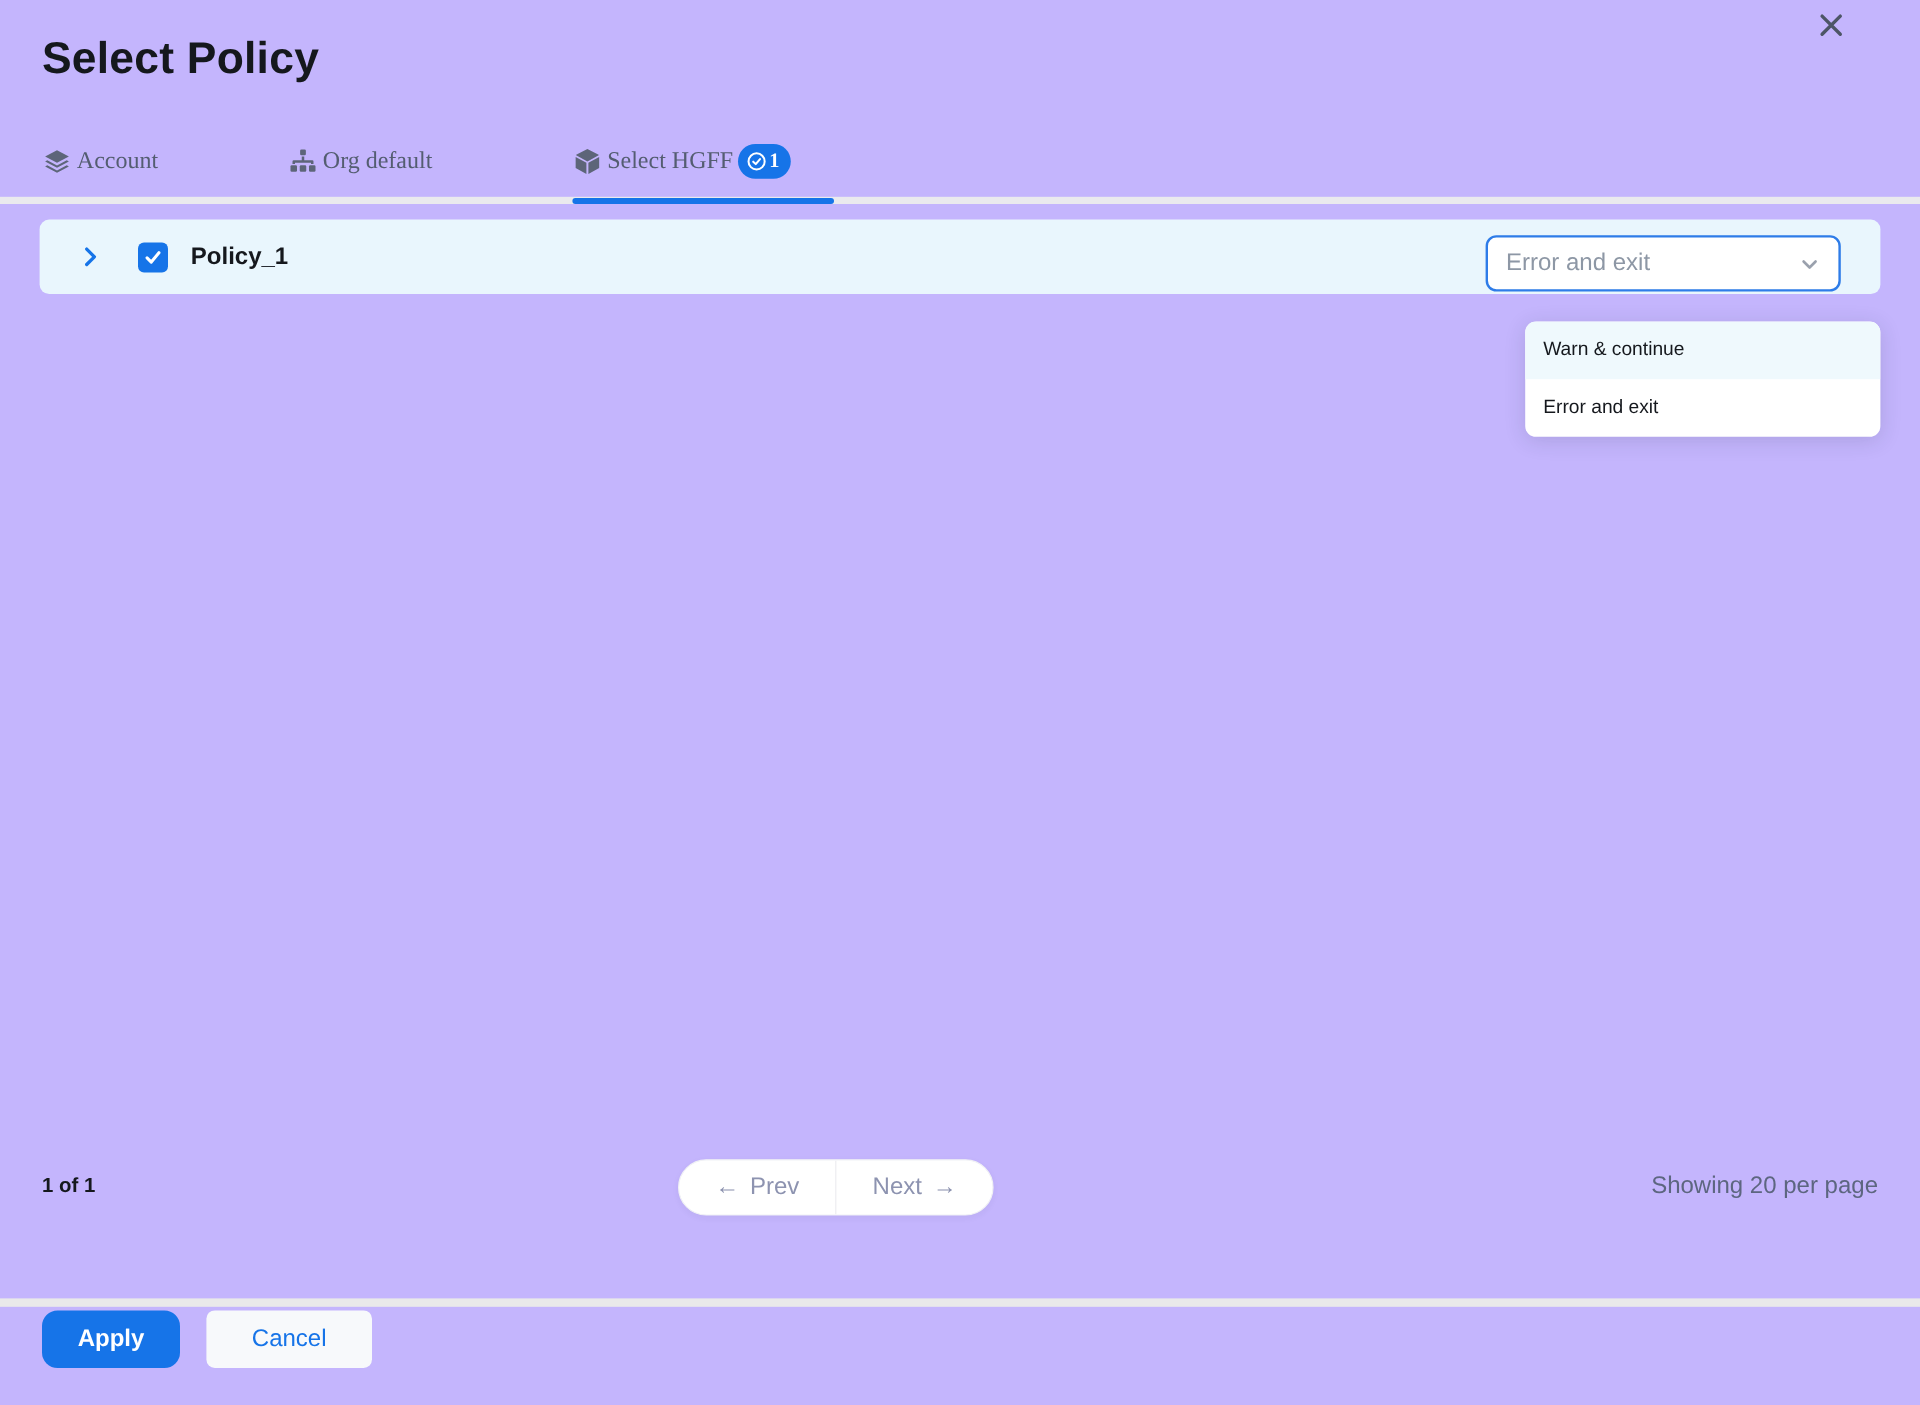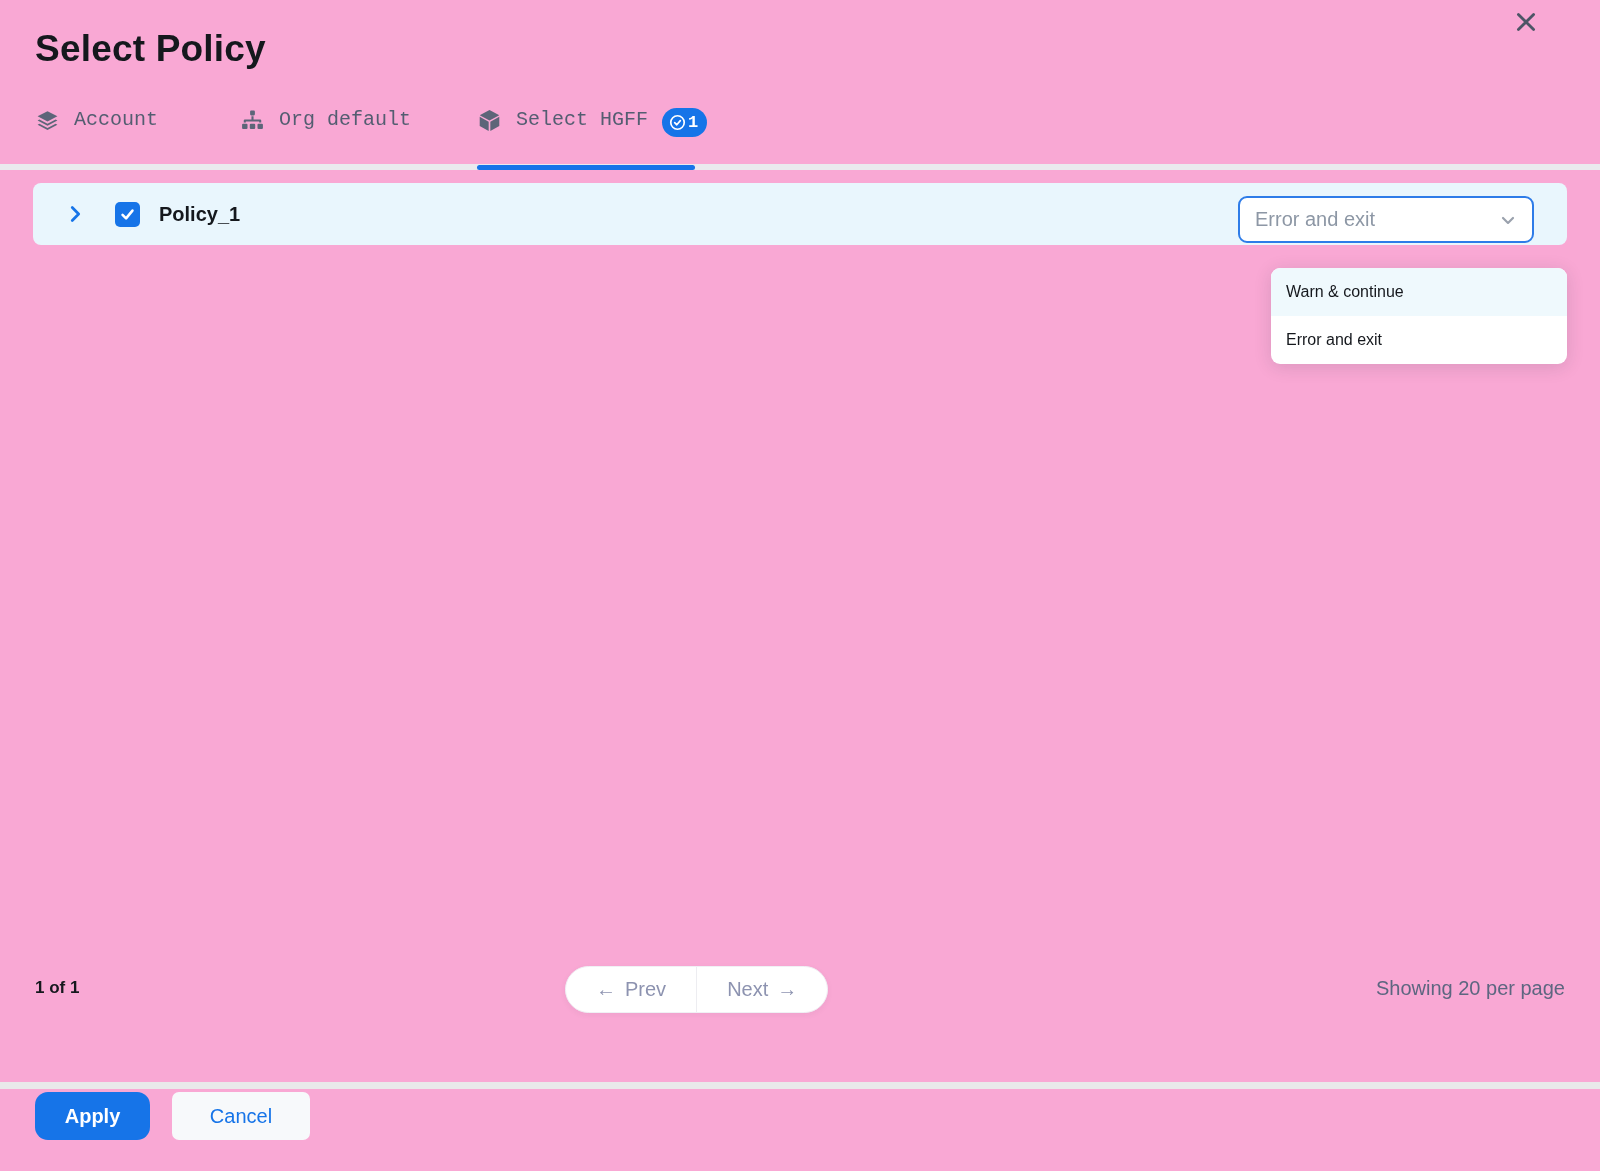--- a/index.html
+++ b/index.html
@@ -4,21 +4,21 @@
 <style>
   * { margin: 0; padding: 0; box-sizing: border-box; }
   html, body { background: #ffffff; }
   body {
     font-family: "Liberation Sans", sans-serif;
     width: 1600px; height: 1171px;
     position: relative;
     color: #17191c;
     overflow: hidden;
   }
-  .modal { position: absolute; inset: 0; background: #f9a8d4; }
+  .modal { position: absolute; inset: 0; background: #c4b5fd; }
 
   
   .close-btn {
     position: absolute; top: 8px; right: 58px;
     width: 32px; height: 32px;
     background: none; border: none; cursor: pointer;
     color: #4d5566; font-size: 30px; line-height: 30px; font-weight: 700;
   }
 
   
@@ -31,23 +31,23 @@
   
   .tabs {
     position: absolute; top: 108px; left: 0; right: 0; height: 62px;
   }
   .tabs-divider {
     position: absolute; left: 0; right: 0; bottom: 0; height: 6px;
     background: #eaeaee;
   }
   .tab {
     position: absolute; top: 0; height: 52px;
-    display: flex; gap: 14px;
-    background: none; border: none; cursor: pointer;
-    font-family: Liberation Mono, monospace;
+    display: flex; align-items: center; gap: 4px;
+    background: none; border: none; cursor: pointer;
+    font-family: Liberation Serif, serif;
     font-size: 20px; font-weight: 500; color: #545d71;
   }
   .tab-account { left: 35px; }
   .tab-org { left: 240px; }
   .tab-project { left: 477px; }
   .tab .tab-icon { display: inline-flex; color: #5d6579; }
   .tab-underline {
     position: absolute; left: 477px; width: 218px; bottom: 0; height: 5px;
     background: #1674e8; border-radius: 3px; z-index: 2;
   }

